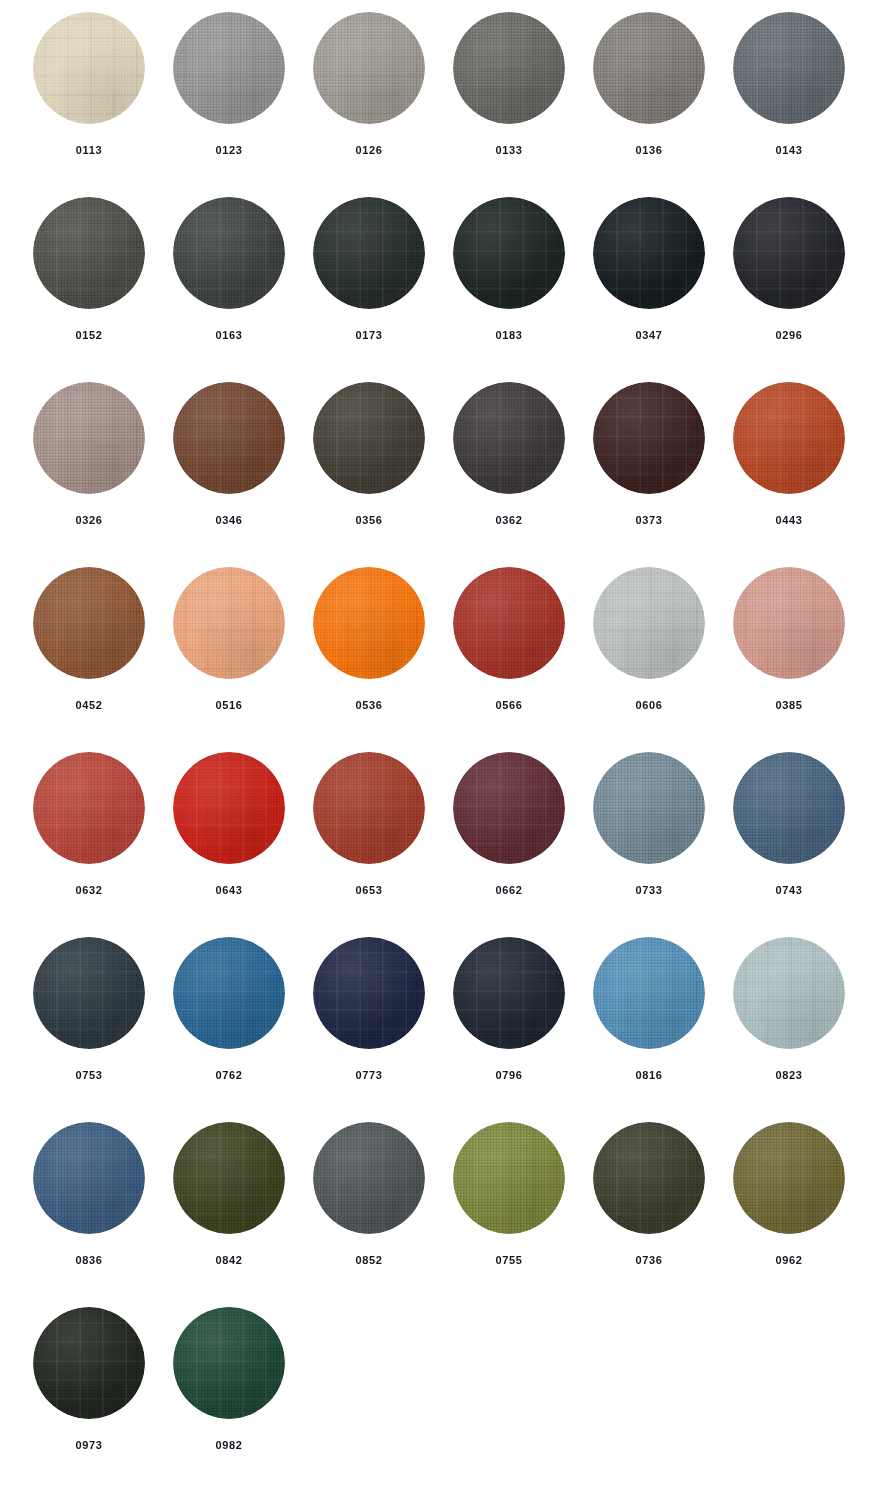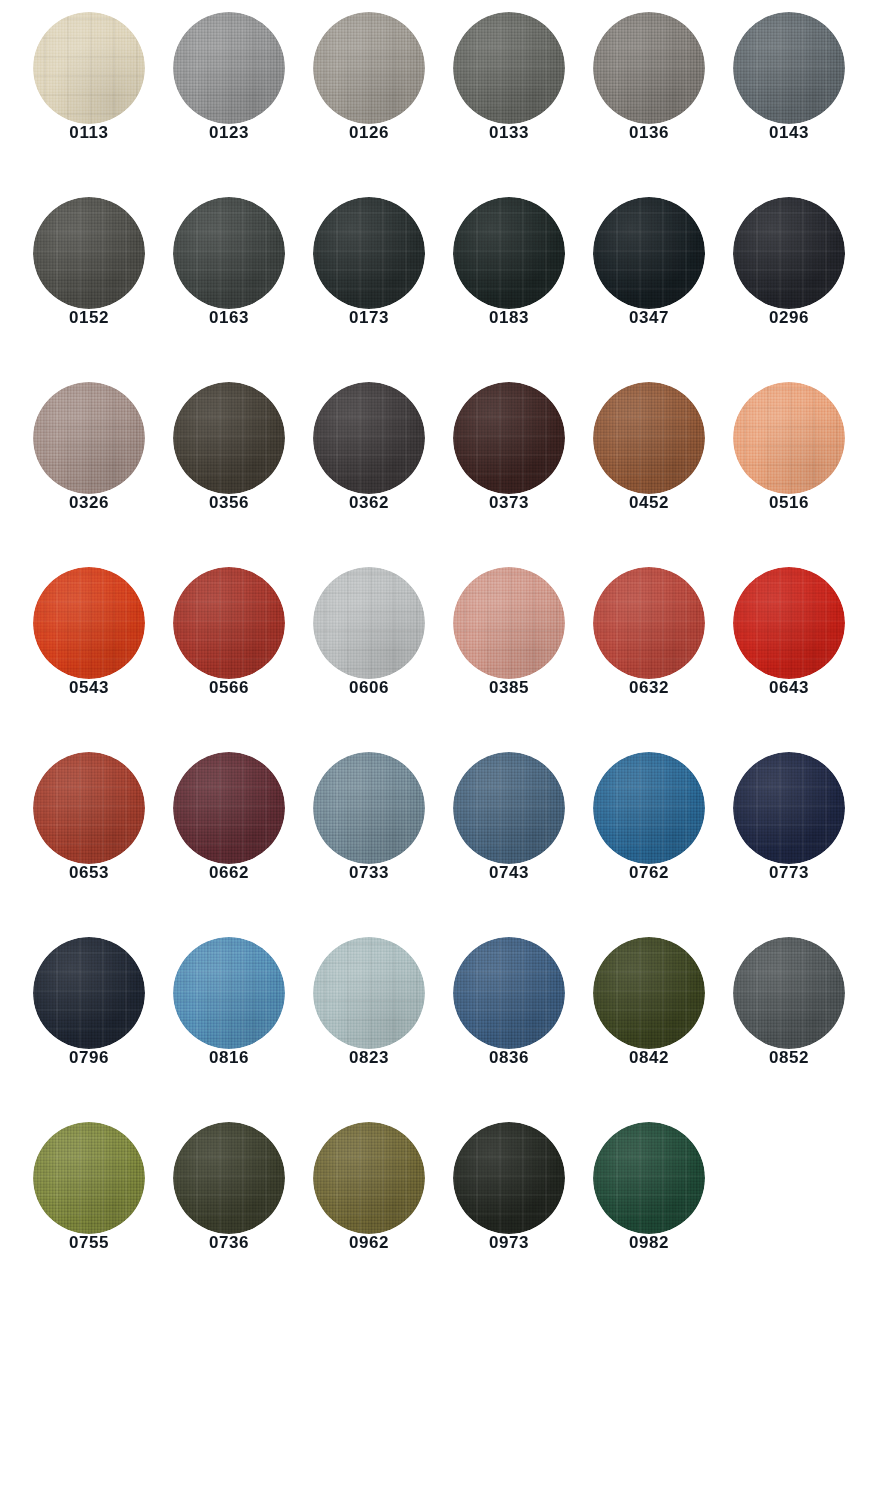--- a/index.html
+++ b/index.html
@@ -117,21 +117,22 @@
       radial-gradient(circle at 34% 28%,
         rgba(255,255,255,0.13) 0%,
         rgba(255,255,255,0.05) 38%,
         rgba(255,255,255,0.0) 62%),
       radial-gradient(circle at 72% 82%,
         rgba(0,0,0,0.10) 0%,
         rgba(0,0,0,0.0) 55%);
   }
 
   .swatch-label {
-    font-size: 17px;
+    margin-top: 21px;
+    font-size: 11px;
     font-weight: bold;
     color: #111820;
     letter-spacing: 0.6px;
     line-height: 1;
     text-align: center;
   }
 </style>
 </head>
 <body>
 
@@ -249,20 +250,29 @@
         <div class="swatch-disc">
           <div class="disc-base" style="background-color: rgb(160, 139, 132);"></div>
           <div class="disc-weave"></div>
           <div class="disc-slub"></div>
           <div class="disc-shade"></div>
         </div>
         <div class="swatch-label">0326</div>
       </div>
       <div class="swatch-cell">
         <div class="swatch-disc">
+          <div class="disc-base" style="background-color: rgb(110, 68, 48);"></div>
+          <div class="disc-weave"></div>
+          <div class="disc-slub"></div>
+          <div class="disc-shade"></div>
+        </div>
+        <div class="swatch-label">0346</div>
+      </div>
+      <div class="swatch-cell">
+        <div class="swatch-disc">
           <div class="disc-base" style="background-color: rgb(65, 60, 51);"></div>
           <div class="disc-weave"></div>
           <div class="disc-slub"></div>
           <div class="disc-shade"></div>
         </div>
         <div class="swatch-label">0356</div>
       </div>
       <div class="swatch-cell">
         <div class="swatch-disc">
           <div class="disc-base" style="background-color: rgb(59, 55, 56);"></div>
@@ -276,44 +286,53 @@
         <div class="swatch-disc">
           <div class="disc-base" style="background-color: rgb(58, 34, 32);"></div>
           <div class="disc-weave"></div>
           <div class="disc-slub"></div>
           <div class="disc-shade"></div>
         </div>
         <div class="swatch-label">0373</div>
       </div>
       <div class="swatch-cell">
         <div class="swatch-disc">
+          <div class="disc-base" style="background-color: rgb(177, 69, 36);"></div>
+          <div class="disc-weave"></div>
+          <div class="disc-slub"></div>
+          <div class="disc-shade"></div>
+        </div>
+        <div class="swatch-label">0443</div>
+      </div>
+      <div class="swatch-cell">
+        <div class="swatch-disc">
           <div class="disc-base" style="background-color: rgb(138, 84, 53);"></div>
           <div class="disc-weave"></div>
           <div class="disc-slub"></div>
           <div class="disc-shade"></div>
         </div>
         <div class="swatch-label">0452</div>
       </div>
       <div class="swatch-cell">
         <div class="swatch-disc">
           <div class="disc-base" style="background-color: rgb(233, 160, 120);"></div>
           <div class="disc-weave"></div>
           <div class="disc-slub"></div>
           <div class="disc-shade"></div>
         </div>
         <div class="swatch-label">0516</div>
       </div>
       <div class="swatch-cell">
         <div class="swatch-disc">
-          <div class="disc-base" style="background-color: rgb(210, 59, 24);"></div>
-          <div class="disc-weave"></div>
-          <div class="disc-slub"></div>
-          <div class="disc-shade"></div>
-        </div>
-        <div class="swatch-label">0543</div>
+          <div class="disc-base" style="background-color: rgb(244, 112, 15);"></div>
+          <div class="disc-weave"></div>
+          <div class="disc-slub"></div>
+          <div class="disc-shade"></div>
+        </div>
+        <div class="swatch-label">0536</div>
       </div>
       <div class="swatch-cell">
         <div class="swatch-disc">
           <div class="disc-base" style="background-color: rgb(160, 50, 40);"></div>
           <div class="disc-weave"></div>
           <div class="disc-slub"></div>
           <div class="disc-shade"></div>
         </div>
         <div class="swatch-label">0566</div>
       </div>
@@ -381,20 +400,29 @@
         <div class="swatch-label">0733</div>
       </div>
       <div class="swatch-cell">
         <div class="swatch-disc">
           <div class="disc-base" style="background-color: rgb(69, 96, 120);"></div>
           <div class="disc-weave"></div>
           <div class="disc-slub"></div>
           <div class="disc-shade"></div>
         </div>
         <div class="swatch-label">0743</div>
+      </div>
+      <div class="swatch-cell">
+        <div class="swatch-disc">
+          <div class="disc-base" style="background-color: rgb(43, 55, 63);"></div>
+          <div class="disc-weave"></div>
+          <div class="disc-slub"></div>
+          <div class="disc-shade"></div>
+        </div>
+        <div class="swatch-label">0753</div>
       </div>
       <div class="swatch-cell">
         <div class="swatch-disc">
           <div class="disc-base" style="background-color: rgb(40, 98, 142);"></div>
           <div class="disc-weave"></div>
           <div class="disc-slub"></div>
           <div class="disc-shade"></div>
         </div>
         <div class="swatch-label">0762</div>
       </div>

